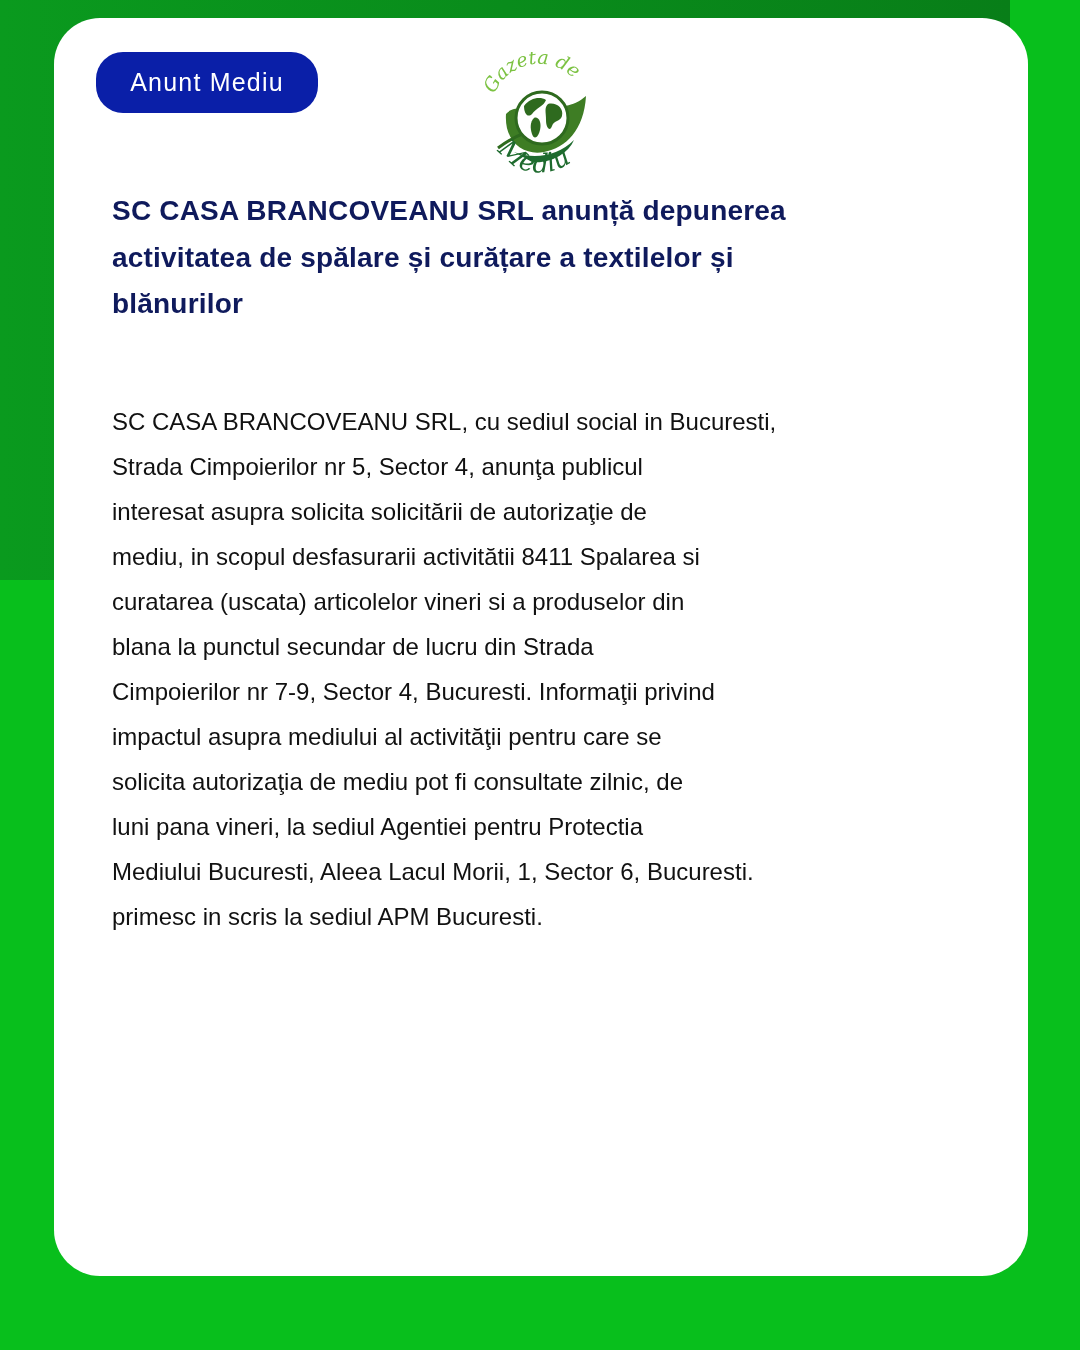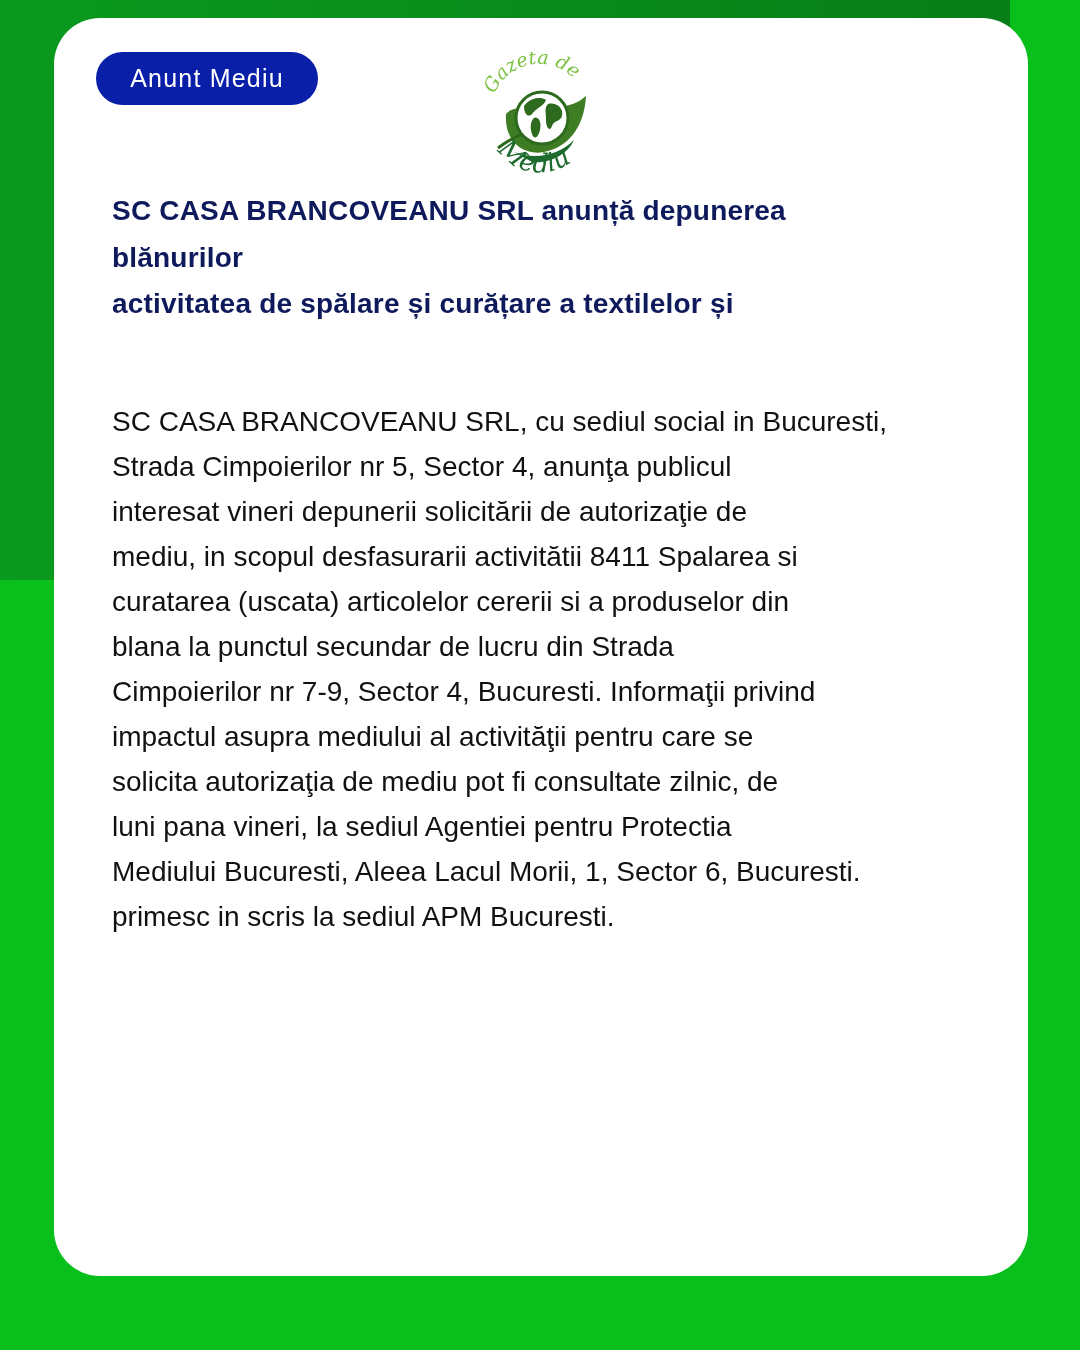--- a/index.html
+++ b/index.html
@@ -10,37 +10,37 @@
   }
   .bg-dark {
     position: absolute; left: 0; top: 0; width: 1010px; height: 580px;
     background: linear-gradient(90deg, #0A9A1E 0%, #087E18 100%);
   }
   .card {
     position: absolute; left: 54px; top: 18px; width: 974px; height: 1258px;
     background: #ffffff; border-radius: 46px;
   }
   .badge {
-    position: absolute; left: 42px; top: 34px; width: 222px; height: 53px;
+    position: absolute; left: 42px; top: 34px; width: 222px; height: 61px;
     background: #0A1FA8; border-radius: 27px;
     color: #ffffff; font-size: 25px; letter-spacing: 1.2px;
     display: flex; align-items: center; justify-content: center;
   }
   .logo {
     position: absolute; left: 420px; top: 34px; width: 130px; height: 130px;
   }
   .title {
     position: absolute; left: 58px; top: 170px; width: 880px;
     color: #0F1A5C; font-weight: 700; font-size: 28px; line-height: 46.5px;
     letter-spacing: 0.2px;
   }
   .title span, .body span { display: block; white-space: nowrap; }
   .body {
     position: absolute; left: 58px; top: 381px; width: 880px;
-    color: #111111; font-size: 28px; line-height: 45px;
+    color: #111111; font-size: 24px; line-height: 45px;
     letter-spacing: 0px;
   }
 </style>
 </head>
 <body>
 
 <div class="bg-dark"></div>
 
 <div class="card">
 
@@ -67,30 +67,30 @@
       <path d="M74,52 C82,50 90,56 88,64 C86,70 80,68 78,74 C76,80 72,76 72,68 C72,60 70,56 74,52 Z" fill="#2E6A1E"></path>
       <path d="M40,100 C60,108 84,104 100,88 C94,102 76,112 58,110 Z" fill="#1E6B2E"></path>
       <text font-family="'DejaVu Serif', serif" font-size="26" font-style="italic" fill="#1E6B2E">
         <textPath href="#arcBot" startOffset="6">Mediu</textPath>
       </text>
     </svg>
   </div>
 
   <h1 class="title" style="margin:0;">
     <span>SC CASA BRANCOVEANU SRL anunță depunerea</span>
+    <span>activitatea de spălare și curățare a textilelor și</span>
     <span>blănurilor</span>
-    <span>activitatea de spălare și curățare a textilelor și</span>
   </h1>
 
   <div class="body">
     <span>SC CASA BRANCOVEANU SRL, cu sediul social in Bucuresti,</span>
     <span>Strada Cimpoierilor nr 5, Sector 4, anunţa publicul</span>
-    <span>interesat vineri depunerii solicitării de autorizaţie de</span>
+    <span>interesat asupra solicita solicitării de autorizaţie de</span>
     <span>mediu, in scopul desfasurarii activitătii 8411 Spalarea si</span>
-    <span>curatarea (uscata) articolelor cererii si a produselor din</span>
+    <span>curatarea (uscata) articolelor vineri si a produselor din</span>
     <span>blana la punctul secundar de lucru din Strada</span>
     <span>Cimpoierilor nr 7-9, Sector 4, Bucuresti. Informaţii privind</span>
     <span>impactul asupra mediului al activităţii pentru care se</span>
     <span>solicita autorizaţia de mediu pot fi consultate zilnic, de</span>
     <span>luni pana vineri, la sediul Agentiei pentru Protectia</span>
     <span>Mediului Bucuresti, Aleea Lacul Morii, 1, Sector 6, Bucuresti.</span>
     <span>primesc in scris la sediul APM Bucuresti.</span>
   </div>
 
 </div>

